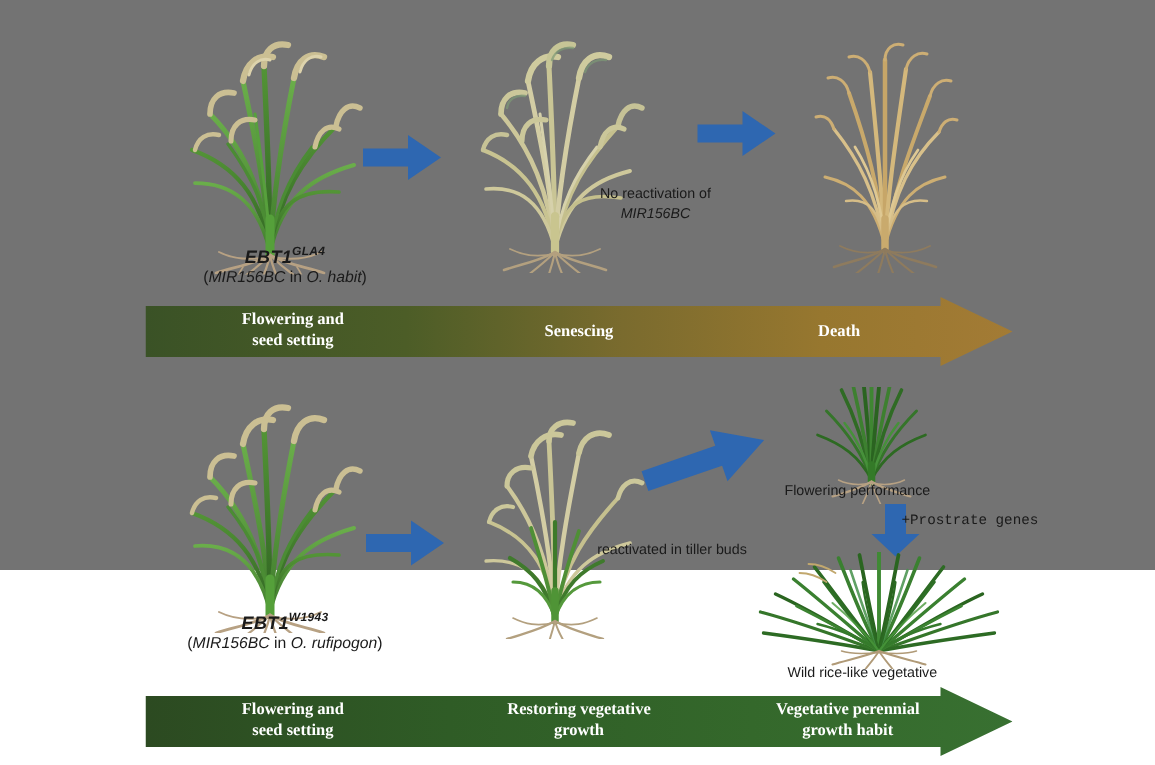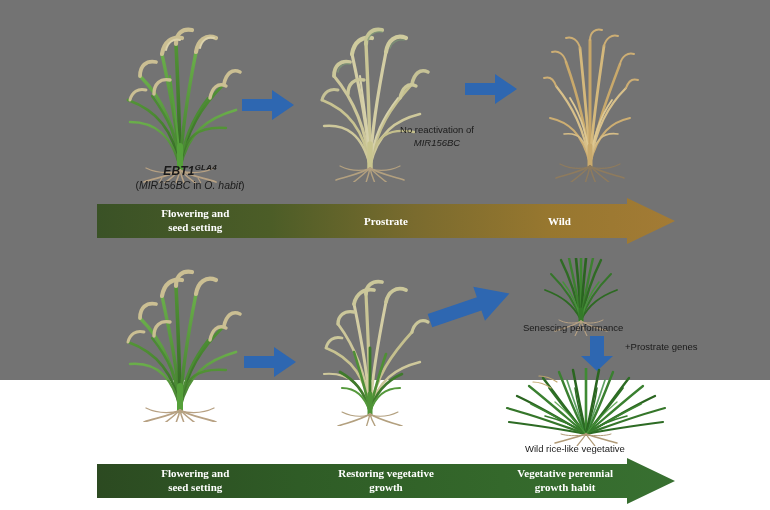--- a/index.html
+++ b/index.html
@@ -251,24 +251,24 @@
         </linearGradient>
       </defs>
       <path d="M0 6 L530 6 L530 0 L578 23 L530 46 L530 40 L0 40 Z" fill="url(#barTop)"></path>
     </svg>
     <div class="bar-labels">
       <div class="bar-label" style="left:17%;top:8px;">
         <div>Flowering and</div>
         <div>seed setting</div>
       </div>
       <div class="bar-label" style="left:50%;top:16px;">
-        <div>Prostrate</div>
+        <div>Senescing</div>
       </div>
       <div class="bar-label" style="left:80%;top:16px;">
-        <div>Wild</div>
+        <div>Death</div>
       </div>
     </div>
   </div>
 
   <div class="plant" style="left:112px;top:262px;">
     <svg width="138" height="160" viewBox="0 0 138 160">
       <defs>
         <linearGradient id="leafG2" x1="0" y1="1" x2="0" y2="0">
           <stop offset="0" stop-color="#3f7a2c"></stop>
             <stop offset="1" stop-color="#6aae4a"></stop>
@@ -357,20 +357,21 @@
         <path d="M60 138 C70 144 80 146 92 150" stroke-width="1.6"></path>
         <path d="M60 138 C58 146 56 152 54 158" stroke-width="1.3"></path>
         <path d="M60 138 C62 146 66 152 70 158" stroke-width="1.3"></path>
         <path d="M60 139 C48 142 40 140 32 136" stroke-width="1.1"></path>
         <path d="M60 139 C72 142 80 140 88 136" stroke-width="1.1"></path>
       </g>
     </svg>
   </div>
 
   <div class="note" style="left:378px;top:361px;width:140px;">
+    <div><span>reactivated in tiller buds</span></div>
   </div>
 
   <div class="blue-arrow" style="left:424px;top:276px;">
     <svg width="92" height="54" viewBox="0 0 92 54">
       <g transform="rotate(-19 46 32)">
         <path d="M4 24 L56 24 L56 13 L88 31 L56 49 L56 38 L4 38 Z" fill="#2E67B1"></path>
       </g>
     </svg>
   </div>
 
@@ -397,30 +398,30 @@
         <path d="M54 63 C62 68 70 70 80 73" stroke-width="1.4"></path>
         <path d="M54 63 C52 70 50 74 48 78" stroke-width="1.1"></path>
         <path d="M54 63 C56 70 58 74 60 78" stroke-width="1.1"></path>
         <path d="M54 64 C44 66 38 65 32 62" stroke-width="1"></path>
         <path d="M54 64 C64 66 70 65 76 62" stroke-width="1"></path>
       </g>
     </svg>
   </div>
 
   <div class="smalllabel" style="left:523px;top:322px;">
-    <span>Senescing performance</span>
+    <span>Flowering performance</span>
   </div>
 
   <div class="blue-arrow" style="left:580px;top:334px;">
     <svg width="34" height="38" viewBox="0 0 34 38">
       <path d="M10 2 L24 2 L24 22 L33 22 L17 37 L1 22 L10 22 Z" fill="#2E67B1"></path>
     </svg>
   </div>
 
-  <div class="smalllabel" style="left:625px;top:341px;">
+  <div class="smalllabel" style="left:601px;top:341px;font-family:Liberation Mono, monospace;">
     <span>+Prostrate genes</span>
   </div>
 
   <div class="plant" style="left:487px;top:368px;">
     <svg width="198" height="78" viewBox="0 0 198 78">
       <g stroke-linecap="round" fill="none">
 
         <path d="M99 66 C78 62 52 58 22 54" stroke="#2d6b24" stroke-width="2.2"></path>
         <path d="M99 66 C76 58 50 48 20 40" stroke="#35762a" stroke-width="2.2"></path>
         <path d="M99 66 C78 54 56 40 30 28" stroke="#2a6520" stroke-width="2.3"></path>
@@ -466,20 +467,24 @@
         <path d="M99 67 C88 68 80 68 74 66" stroke-width="1"></path>
         <path d="M99 67 C110 68 118 68 124 66" stroke-width="1"></path>
       </g>
     </svg>
   </div>
 
   <div class="smalllabel" style="left:525px;top:443px;">
     <span>Wild rice-like vegetative</span>
   </div>
 
+  <div class="cap" style="left:65px;top:407px;width:250px;">
+    <div class="l1"><span>EBT1</span><sup>W1943</sup></div>
+    <div class="l2"><span>(</span><i>MIR156BC</i><span> in </span><i>O. rufipogon</i><span>)</span></div>
+  </div>
 
   <div class="bar-wrap" style="left:97px;top:458px;width:578px;height:46px;">
     <svg width="578" height="46" viewBox="0 0 578 46" preserveAspectRatio="none">
       <defs>
         <linearGradient id="barBot" x1="0" y1="0" x2="1" y2="0">
           <stop offset="0" stop-color="#2C4A21"></stop>
           <stop offset="0.35" stop-color="#2F5C26"></stop>
           <stop offset="0.70" stop-color="#34682B"></stop>
           <stop offset="1" stop-color="#387031"></stop>
         </linearGradient>

